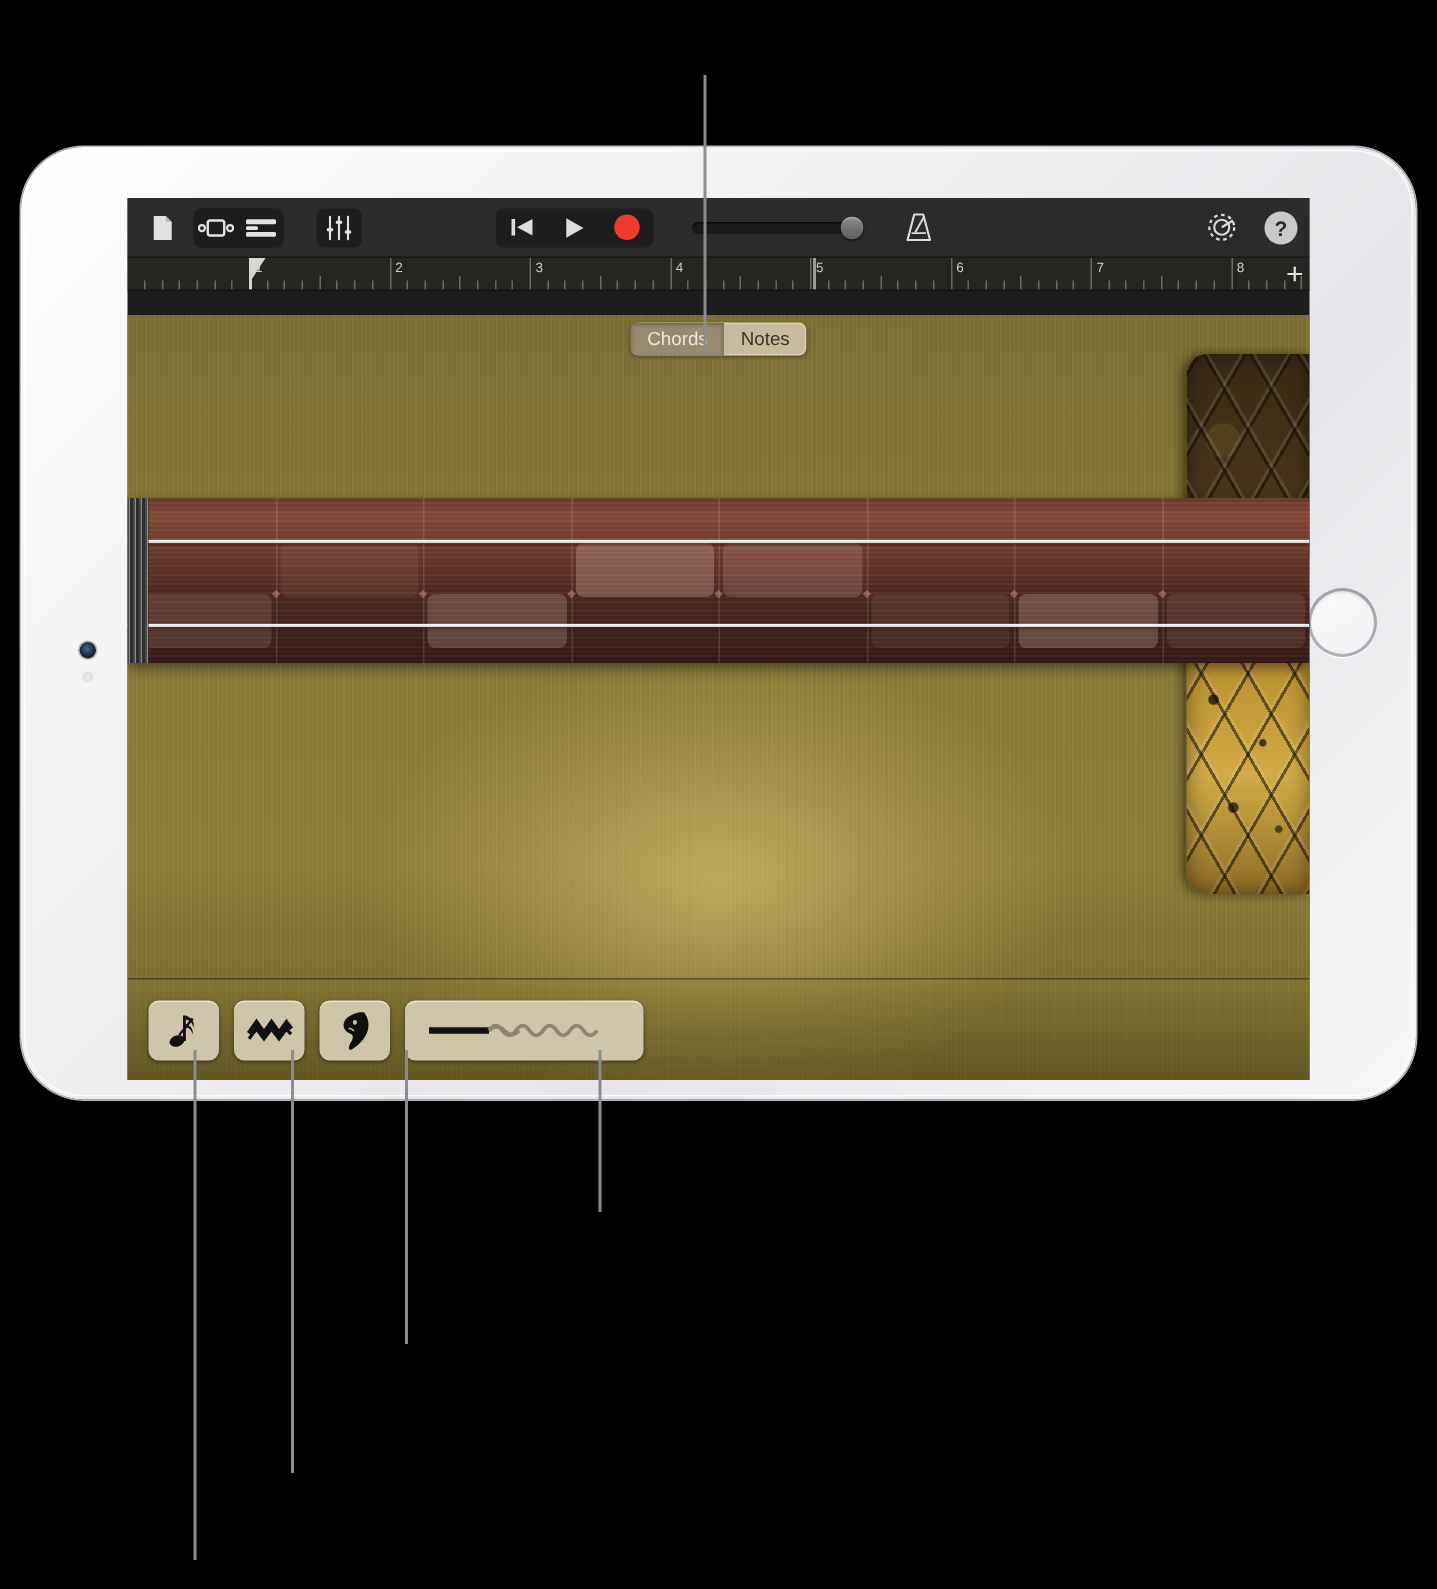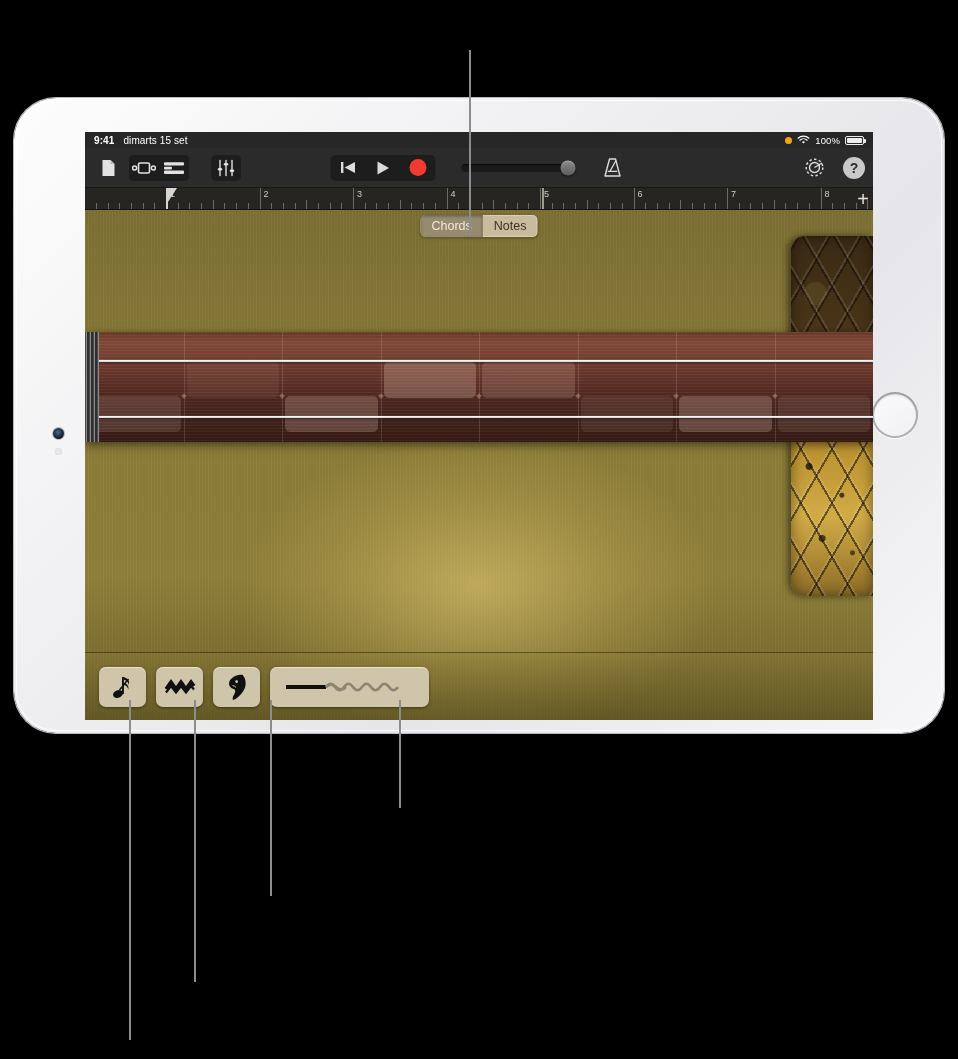--- a/index.html
+++ b/index.html
@@ -172,36 +172,20 @@
 <div class="callout" style="left:270px; top:700px; height:196px;"></div>
 <div class="callout" style="left:399px; top:700px; height:108px;"></div>
 
 <div id="device">
   <div id="camera"></div>
   <div id="sensor"></div>
   <div id="home"></div>
 
   <div id="screen">
 
-    <div class="statusbar">
-      <span class="sb-time">9:41</span>
-      <span class="sb-date">dimarts 15 set</span>
-      <span class="sb-right">
-        <span class="rec-dot"></span>
-        <svg width="13" height="10" viewBox="0 0 13 10">
-          <path d="M6.5 8.6 4.9 6.9a2.4 2.4 0 0 1 3.2 0z" fill="#fff"></path>
-          <path d="M2.9 5.2a5.2 5.2 0 0 1 7.2 0" stroke="#fff" stroke-width="1.2" fill="none" stroke-linecap="round"></path>
-          <path d="M1.1 3.2a7.8 7.8 0 0 1 10.8 0" stroke="#fff" stroke-width="1.2" fill="none" stroke-linecap="round"></path>
-        </svg>
-        <span>100%</span>
-        <span class="batt">
-            <i></i>
-          </span>
-      </span>
-    </div>
 
     <div class="toolbar">
       <div class="tb-group">
         <div class="tb-btn">
           <svg width="15" height="18" viewBox="0 0 15 18">
             <path d="M1.5 1h8l4 4v12H1.5z" fill="#e2e2e2"></path>
             <path d="M9.5 1v4h4" fill="#b9b9b9"></path>
           </svg>
         </div>
         <div class="tb-seg">

